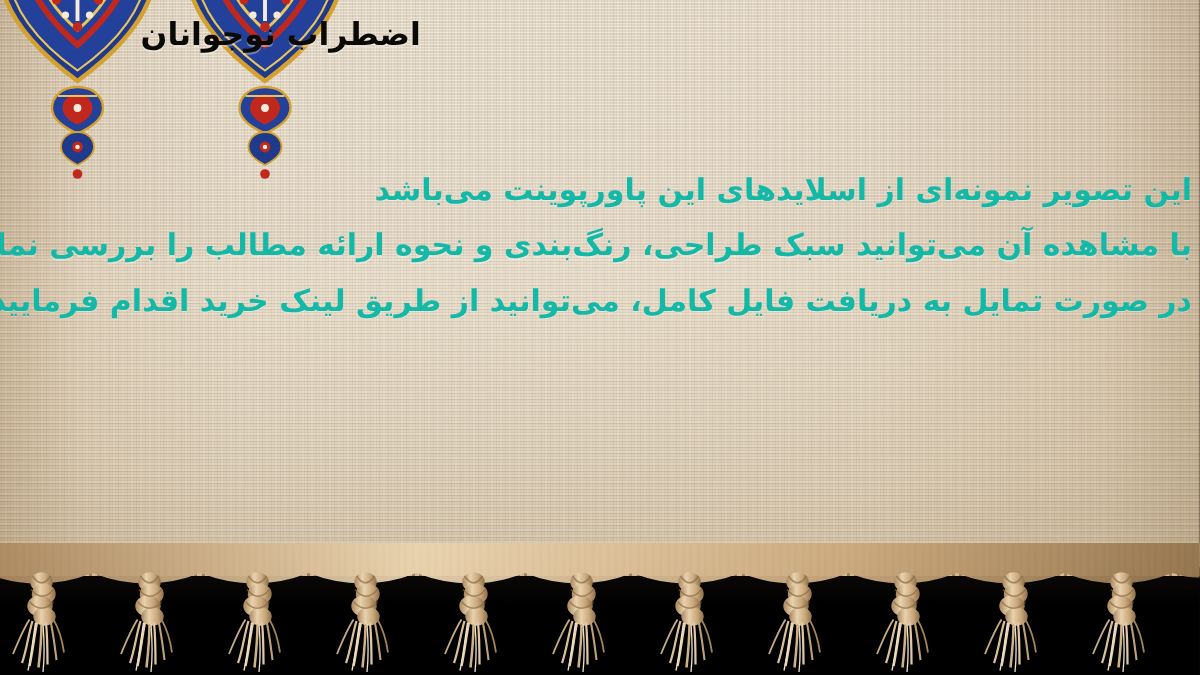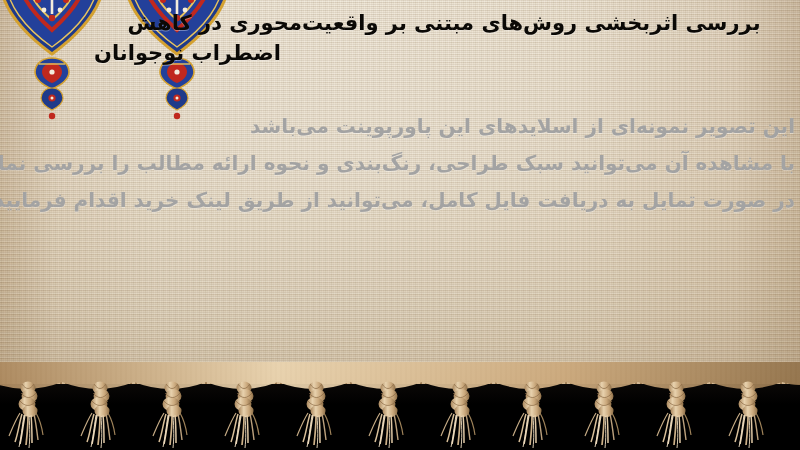--- a/index.html
+++ b/index.html
@@ -84,21 +84,21 @@
     white-space:nowrap;
   }
   .title-line.l2{ text-align:left; }
 
   .body-block{
     position:absolute;right:5px;top:108px;width:792px;
     text-align:right;
   }
   .body-line{
     font-size:20px;line-height:37px;font-weight:700;
-    color:#a3a3a3;white-space:nowrap;
+    color:#14b8a6;white-space:nowrap;
     text-shadow:0 1px 0 rgba(255,255,255,.3);
     text-align:right;
   }
 
   
   .fringe-band{
     position:absolute;left:0;top:362px;width:800px;height:88px;
   }
   .fringe-top-rope{
     position:absolute;left:0;top:0;width:800px;height:22px;
@@ -197,21 +197,20 @@
       <g transform="translate(177,88)">
           <use href="#dropsmall"></use>
         </g>
       <circle cx="177" cy="116" r="3.2" fill="#c0281e"></circle>
     </svg>
   </div>
 
   <div class="text-layer">
 
     <div class="title-block">
-      <div class="title-line l1">بررسی اثربخشی روش‌های مبتنی بر واقعیت‌محوری در کاهش</div>
       <div class="title-line l2">اضطراب نوجوانان</div>
     </div>
 
     <div class="body-block">
       <div class="body-line">این تصویر نمونه‌ای از اسلایدهای این پاورپوینت می‌باشد</div>
       <div class="body-line">با مشاهده آن می‌توانید سبک طراحی، رنگ‌بندی و نحوه ارائه مطالب را بررسی نمایید</div>
       <div class="body-line">در صورت تمایل به دریافت فایل کامل، می‌توانید از طریق لینک خرید اقدام فرمایید</div>
     </div>
 
   </div>

